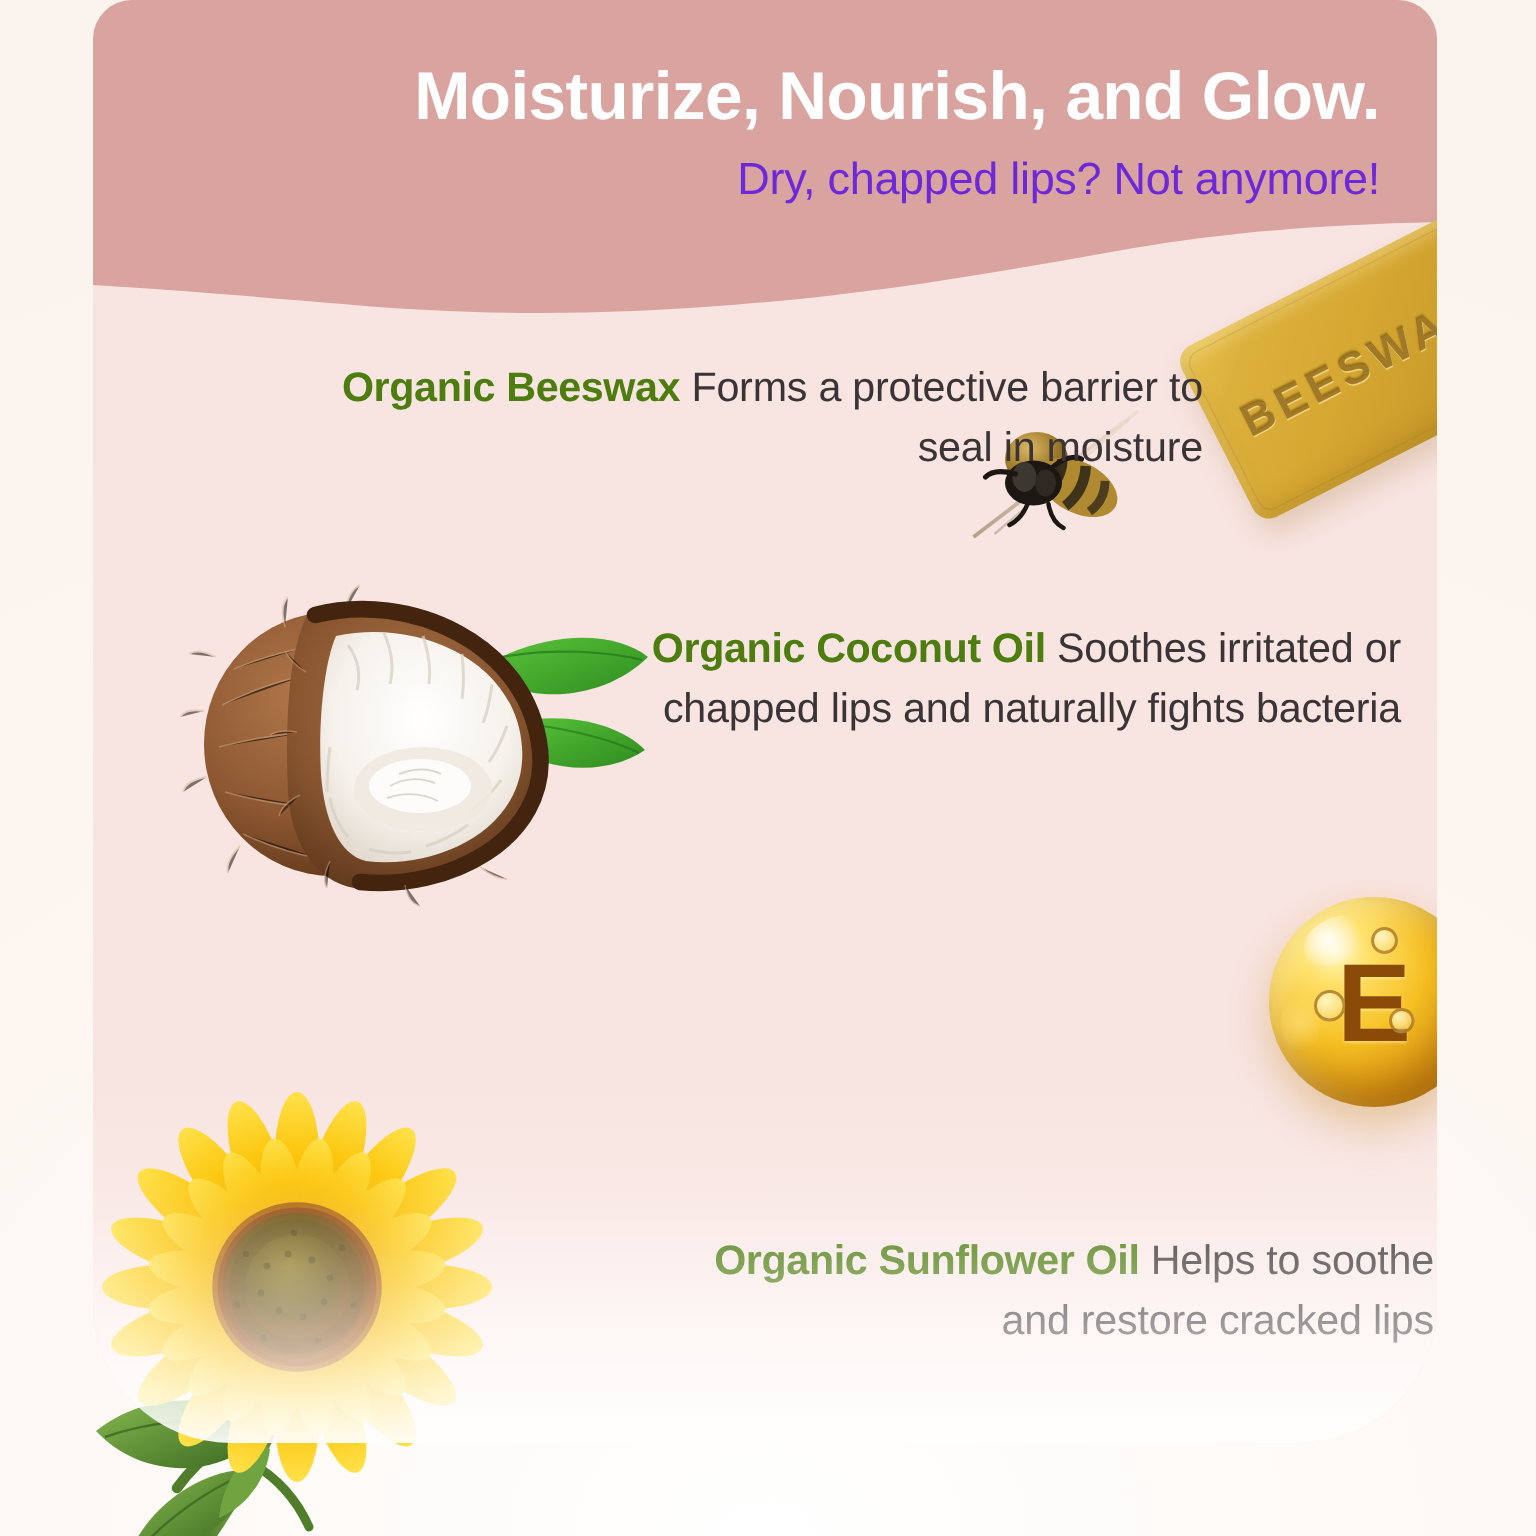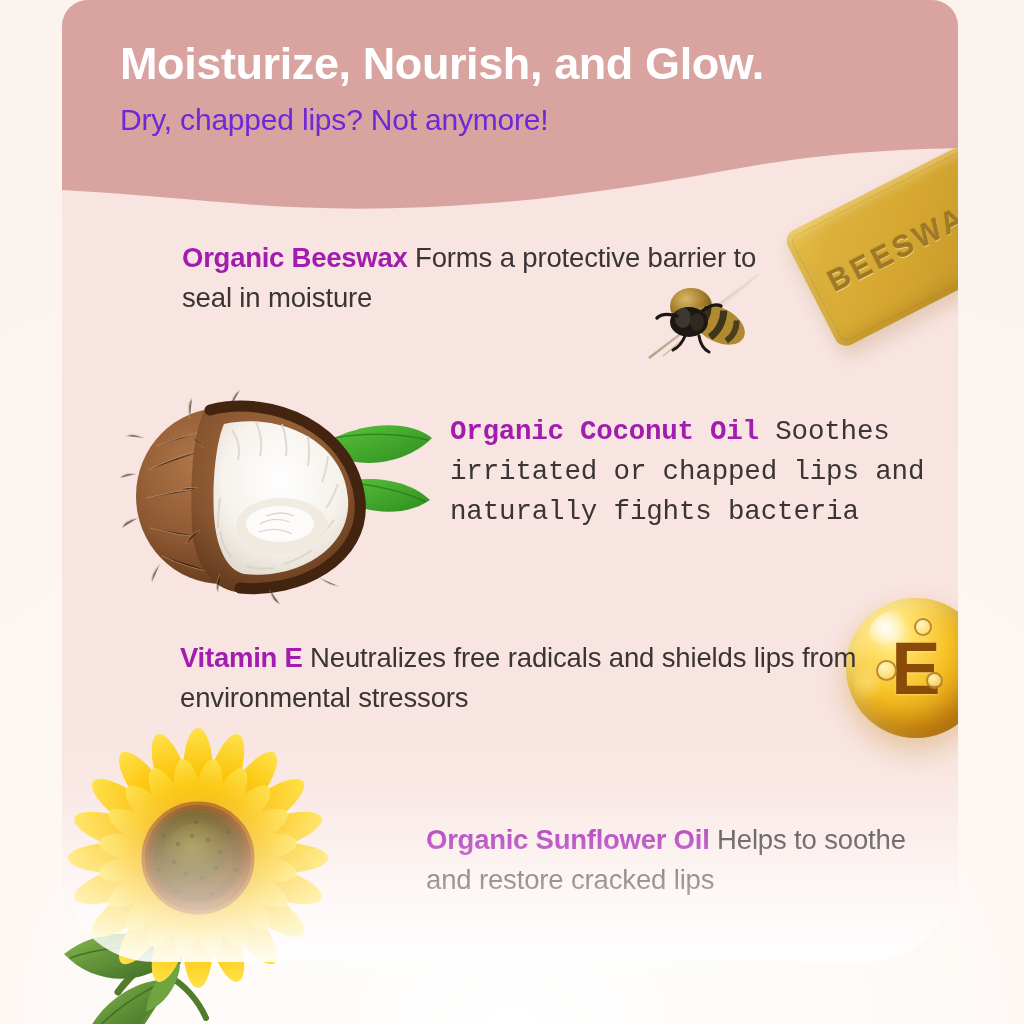--- a/index.html
+++ b/index.html
@@ -7,20 +7,21 @@
     width:1024px;height:1024px;overflow:hidden;
     background:#fdf7f3;
     font-family:"Liberation Sans", sans-serif;
     position:relative;
   }
   
   #canvas{
     position:absolute;inset:0;
     background:
       radial-gradient(120% 90% at 50% 100%, #ffffff 0%, #fdf6f1 55%, #fbf3ee 100%);
+    text-align: right;
   }
   
   #card{
     position:absolute;
     left:62px;top:0;width:896px;height:962px;
     border-radius:26px 26px 92px 92px;
     overflow:hidden;
     background:#f7e3e0;
   }
   
@@ -61,26 +62,26 @@
   
   .ingredient-text{
     position:absolute;
     z-index:5;
     color:#3a3436;
     font-size:27.5px;
     line-height:1.45;
     letter-spacing:-0.15px;
   }
   .ing-name{
-    color:#a21caf;
+    color:#4d7c0f;
     font-weight:bold;
     letter-spacing:-0.25px;
   }
   #ing-beeswax{ left:120px; top:238px; width:620px; }
-  #ing-coconut{ left:388px; top:412px; width:500px;font-family:Liberation Mono, monospace; }
+  #ing-coconut{ left:372px; top:412px; width:500px; }
   #ing-vitamine{ left:118px; top:638px; width:690px; }
   #ing-sunflower{ left:364px; top:820px; width:530px; }
 
   
 
   
   #beeswax-art{
     position:absolute;left:690px;top:150px;width:270px;height:250px;z-index:4;
   }
   #beeswax-bar{
@@ -343,24 +344,20 @@
     <div class="ingredient-text" id="ing-beeswax">
       <span class="ing-name">Organic Beeswax</span>
       <span>Forms a protective barrier to seal in moisture</span>
     </div>
 
     <div class="ingredient-text" id="ing-coconut">
       <span class="ing-name">Organic Coconut Oil</span>
       <span>Soothes irritated or chapped lips and naturally fights bacteria</span>
     </div>
 
-    <div class="ingredient-text" id="ing-vitamine">
-      <span class="ing-name">Vitamin E</span>
-      <span>Neutralizes free radicals and shields lips from environmental stressors</span>
-    </div>
 
     <div class="ingredient-text" id="ing-sunflower">
       <span class="ing-name">Organic Sunflower Oil</span>
       <span>Helps to soothe and restore cracked lips</span>
     </div>
   </div>
 
   <div id="sunflower-art" style="left:48px;">
     <svg width="310" height="290" viewBox="0 0 310 290" aria-hidden="true">
       <defs>

